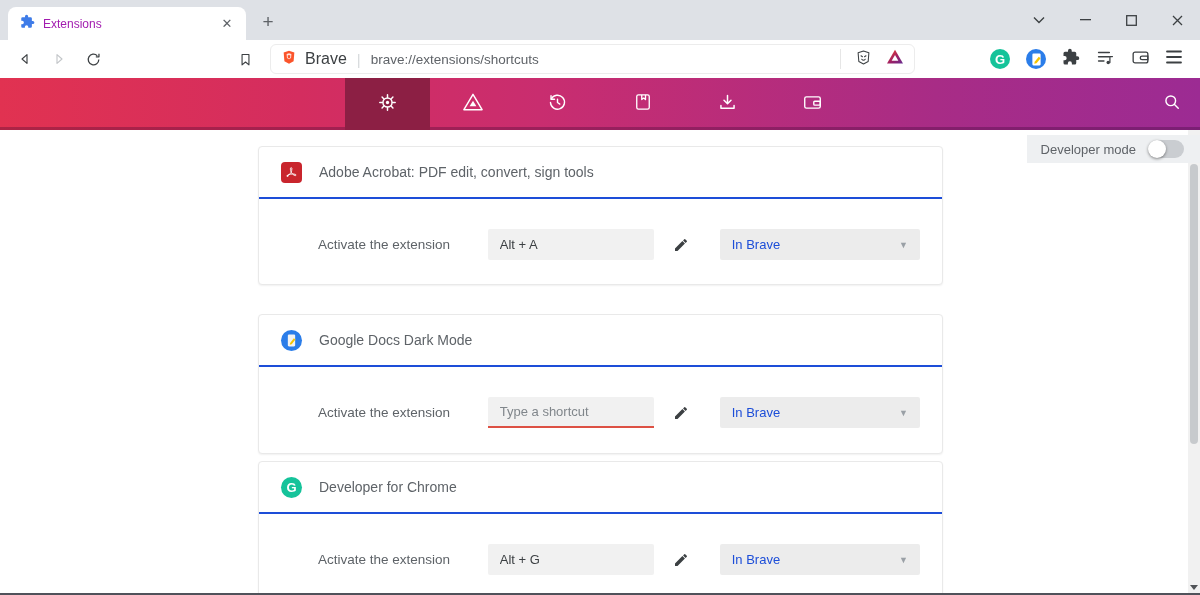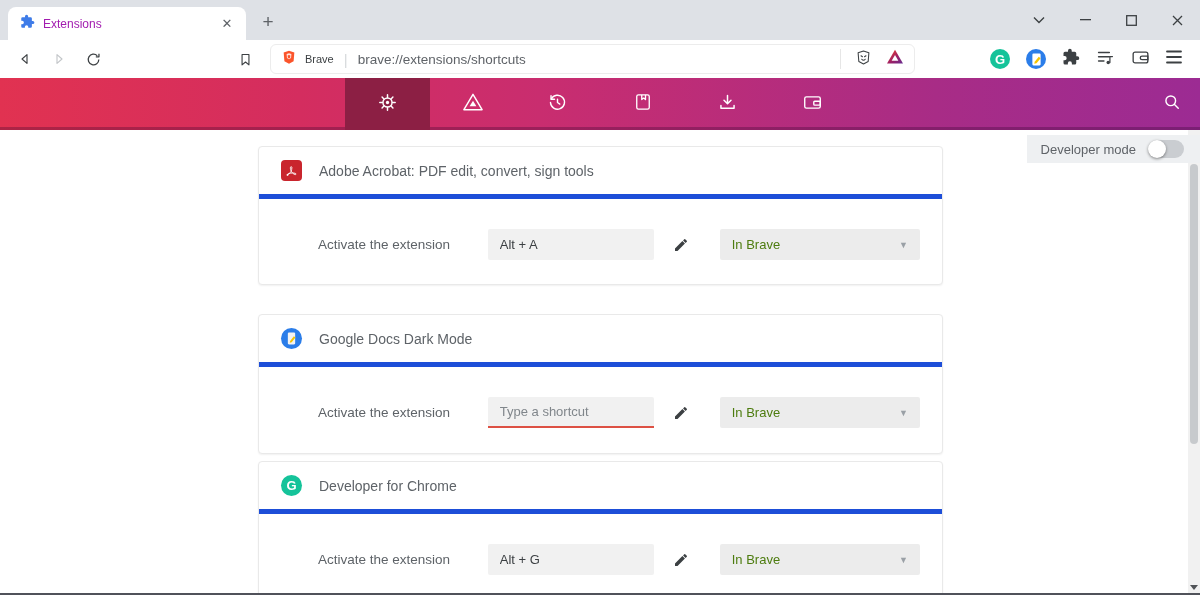--- a/index.html
+++ b/index.html
@@ -20,21 +20,21 @@
   .win-controls { position:absolute; right:0; top:0; height:40px; display:flex; align-items:stretch; }
   .win-btn { width:46px; display:flex; align-items:center; justify-content:center; color:#3c4043; font-size:13px; }
   
   .navbar { height:38px; background:#fff; display:flex; align-items:center; padding:0 10px; }
   .nav-btn { width:30px; height:30px; display:flex; align-items:center; justify-content:center; margin-right:4px; border-radius:50%; }
   .bookmark-btn { margin-left:118px; }
   .omnibox {
     flex:1; max-width:645px; height:30px; margin-left:6px; background:#fff;
     border:1px solid #ececec; border-radius:6px; display:flex; align-items:center; padding:0 10px;
   }
-  .omni-brand { font-size:11px; color:#3c4043; margin-left:8px; }
+  .omni-brand { font-size:16px; color:#3c4043; margin-left:8px; }
   .omni-sep { color:#d6d9dc; margin:0 10px; font-size:15px; }
   .omni-url { font-size:13.5px; color:#5f6368; flex:1; }
   .omni-right { display:flex; align-items:center; gap:14px; border-left:1px solid #e6e6e6; padding-left:14px; height:20px; }
   .nav-right { display:flex; align-items:center; gap:16px; margin-left:auto; padding-right:8px; }
   .ext-circle { width:20px; height:20px; border-radius:50%; display:flex; align-items:center; justify-content:center; color:#fff; font-size:12px; font-weight:bold; }
   
   .brave-toolbar {
     height:52px; position:relative;
     background:linear-gradient(90deg,#e13251 0%,#d42d5f 25%,#c92d6f 45%,#a82c86 78%,#9c2b93 100%);
     display:flex; justify-content:center; align-items:stretch;
@@ -58,37 +58,37 @@
   .scroll-down svg { display:block; margin:0 auto; }
   
   .card {
     position:absolute; left:258px; width:685px; background:#fff;
     border:1px solid #e9e9e9; border-radius:4px; box-shadow:0 1px 2px rgba(0,0,0,.06);
     overflow:hidden;
   }
   .card1 { top:16px;  height:139px; }
   .card2 { top:173px; height:140px;margin-top:11px; }
   .card3 { top:331px; height:140px; }
-  .card-header { height:52px; display:flex; align-items:center; padding:0 22px; border-bottom:5px solid #1d4ed8; }
+  .card-header { height:52px; display:flex; align-items:center; padding:0 22px; border-bottom:2px solid #1d4ed8; }
   .card-title { font-size:14px; color:#5e6368; margin-left:17px; }
   .card-body { padding:30px 22px 0 59px; }
   .shortcut-row { display:flex; align-items:center; }
   .action-label { font-size:13.5px; color:#5e6368; width:182px; }
   .shortcut-input {
     width:166px; height:31px; background:#f1f1f1; border:none; border-radius:2px;
     font-family:"Liberation Sans",sans-serif; font-size:13px; color:#3c4043; padding:0 12px; outline:none;
   }
   .shortcut-input::placeholder { color:#80868b; }
   .shortcut-input.error { border-bottom:2px solid #dd5144; border-radius:2px 2px 0 0; }
   .edit-btn { margin-left:13px; width:30px; height:30px; display:flex; align-items:center; justify-content:center; }
   .scope-select {
     margin-left:25px; width:213px; height:31px; background:#ececec; border-radius:2px;
     display:flex; align-items:center; justify-content:space-between; padding:0 12px;
   }
-  .scope-text { font-size:13px; color:#4d7c0f; }
+  .scope-text { font-size:13px; color:#1d4ed8; }
   .scope-caret { font-size:9px; color:#9aa0a6; }
   .error-text { margin:9px 0 0 182px; font-size:11px; color:#dd5144; }
   
   .ext-badge { width:21px; height:21px; display:flex; align-items:center; justify-content:center; flex:none; }
   .adobe-badge { background:#c9252d; border-radius:4px; }
   .docs-badge { background:#2b7de9; border-radius:50%; }
   .gram-badge { background:#15c39a; border-radius:50%; color:#fff; font-size:13px; font-weight:bold; }
   .window-bottom { position:absolute; left:0; right:0; bottom:0; height:2px; background:#50525a; z-index:9; }
 </style>
 </head>

